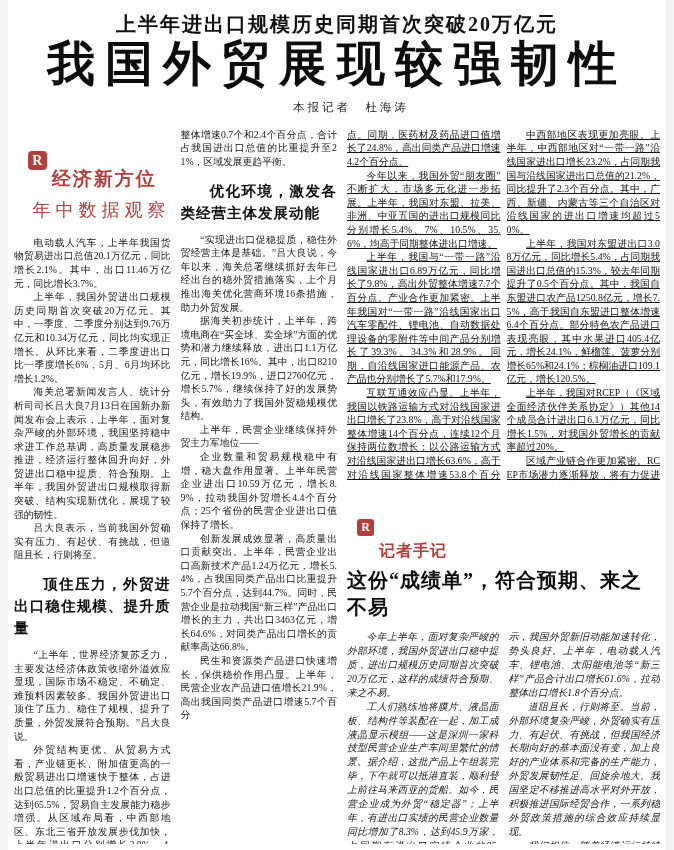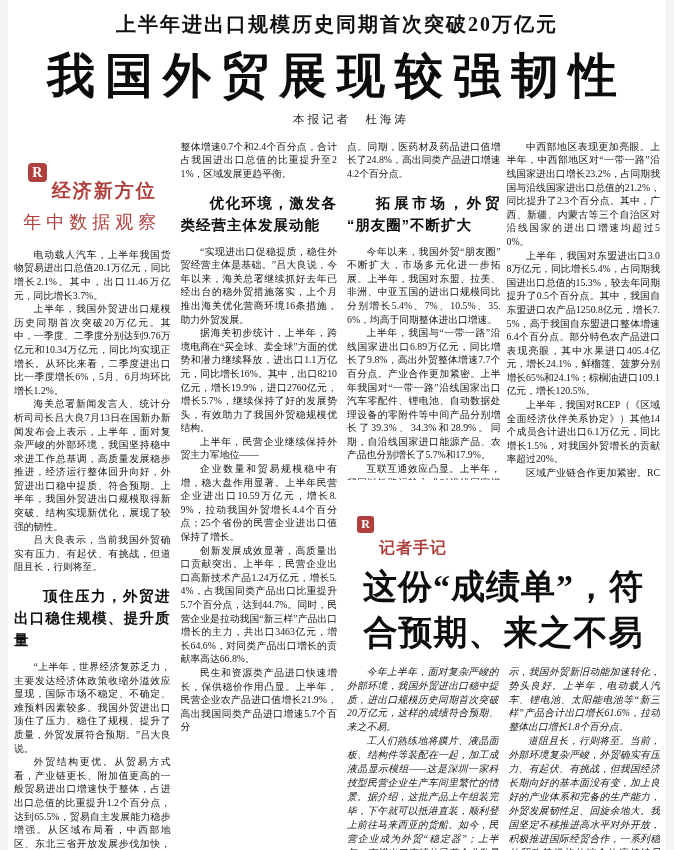--- a/index.html
+++ b/index.html
@@ -7,31 +7,31 @@
     position:relative;width:658px;height:850px;margin:0 auto;background:#ffffff;
     font-family:"Liberation Serif", serif;color:#141414;overflow:hidden;
   }
   
   .header{text-align:center;padding-top:11px;}
   .kicker{
     font-size:20px;font-weight:bold;letter-spacing:2px;
     font-family:"Liberation Serif", serif;color:#111;
   }
   .headline{
-    margin:12px 0 0 0;font-family:"Liberation Sans", sans-serif;
+    margin:0 0 0 0;font-family:"Liberation Sans", sans-serif;
     font-size:48px;font-weight:900;letter-spacing:10px;color:#0d0d0d;line-height:1.1;
   }
   .byline{margin-top:9px;font-size:11.5px;letter-spacing:3px;color:#222;padding-left:28px;}
   
   .cols{
     display:flex;gap:10px;padding:0 6px;margin-top:13px;height:716px;
   }
   .col{flex:1;min-width:0;overflow:hidden;}
   .right{flex:2;min-width:0;display:flex;flex-direction:column;overflow:hidden;}
-  .right-top{display:flex;gap:6px;height:420px;overflow:hidden;}
+  .right-top{display:flex;gap:6px;height:420px;overflow:hidden;text-decoration:underline;}
   .right-top .col{height:100%;}
   .para{
     margin:0;font-size:9.8px;line-height:13.6px;text-align:justify;
     text-indent:2em;word-break:break-all;
   }
   .para.noindent{text-indent:0;}
   .subhead{
     font-family:"Liberation Sans", sans-serif;font-weight:bold;color:#0d0d0d;
     font-size:14.5px;line-height:22px;letter-spacing:1px;
     text-align:justify;text-indent:2em;margin:11px 0 9px 0;word-break:break-all;
@@ -44,33 +44,33 @@
     width:19px;height:19px;border-radius:4px;background:var(--accent);
     color:#fff;font-family:"Liberation Serif", serif;font-weight:bold;font-size:14px;
     flex:0 0 auto;
   }
   .series-title{
     font-family:"Liberation Sans", sans-serif;font-weight:bold;
     font-size:19px;letter-spacing:2px;color:var(--accent);margin-top:36px;
   }
   .series-sub{
     margin-top:6px;font-family:"Liberation Sans", sans-serif;
-    font-size:18px;letter-spacing:5px;color:var(--accent);
+    font-size:18px;letter-spacing:5px;color:var(--accent);text-align:right;
   }
   
   .notes{margin-top:6px;overflow:hidden;}
   .notes-logo{display:flex;align-items:center;gap:5px;margin:4px 0 3px 10px;}
   .notes-logo .logo-box{width:17px;height:17px;font-size:12px;border-radius:3px;}
   .notes-label{
     font-family:"Liberation Sans", sans-serif;font-weight:bold;
     font-size:16px;letter-spacing:1px;color:var(--accent);margin-top:48px;
   }
   .notes-headline{
-    margin:5px 0 9px 0;text-align:center;font-family:"Liberation Serif", serif;
-    font-weight:900;font-size:34px;letter-spacing:1px;color:#0d0d0d;
+    margin:5px 0 9px 0;text-align:left;font-family:"Liberation Serif", serif;
+    font-weight:900;font-size:20px;letter-spacing:1px;color:#0d0d0d;
   }
   .notes-cols{display:flex;gap:10px;}
   .ncol{flex:1;min-width:0;overflow:hidden;}
   .ncol .para{font-style:italic;line-height:13.9px;}
 </style>
 </head>
 <body>
 
 <div class="page">
 
@@ -107,21 +107,20 @@
       <p class="para">上半年，民营企业继续保持外贸主力军地位——</p>
       <p class="para">企业数量和贸易规模稳中有增，稳大盘作用显著。上半年民营企业进出口10.59万亿元，增长8.9%，拉动我国外贸增长4.4个百分点；25个省份的民营企业进出口值保持了增长。</p>
       <p class="para">创新发展成效显著，高质量出口贡献突出。上半年，民营企业出口高新技术产品1.24万亿元，增长5.4%，占我国同类产品出口比重提升5.7个百分点，达到44.7%。同时，民营企业是拉动我国“新三样”产品出口增长的主力，共出口3463亿元，增长64.6%，对同类产品出口增长的贡献率高达66.8%。</p>
       <p class="para">民生和资源类产品进口快速增长，保供稳价作用凸显。上半年，民营企业农产品进口值增长21.9%，高出我国同类产品进口增速5.7个百分</p>
     </div>
 
     <div class="right">
       <div class="right-top">
         <div class="col">
           <p class="para noindent">点。同期，医药材及药品进口值增长了24.8%，高出同类产品进口增速4.2个百分点。</p>
-          <h3 class="subhead">拓展市场，外贸“朋友圈”不断扩大</h3>
           <p class="para">今年以来，我国外贸“朋友圈”不断扩大，市场多元化进一步拓展。上半年，我国对东盟、拉美、非洲、中亚五国的进出口规模同比分别增长5.4%、7%、10.5%、35.6%，均高于同期整体进出口增速。</p>
           <p class="para">上半年，我国与“一带一路”沿线国家进出口6.89万亿元，同比增长了9.8%，高出外贸整体增速7.7个百分点。产业合作更加紧密。上半年我国对“一带一路”沿线国家出口汽车零配件、锂电池、自动数据处理设备的零附件等中间产品分别增长了39.3%、34.3%和28.9%。同期，自沿线国家进口能源产品、农产品也分别增长了5.7%和17.9%。</p>
           <p class="para">互联互通效应凸显。上半年，我国以铁路运输方式对沿线国家进出口增长了23.8%，高于对沿线国家整体增速14个百分点，连续12个月保持两位数增长；以公路运输方式对沿线国家进出口增长63.6%，高于对沿线国家整体增速53.8个百分点，连续5个月增速超过30%。</p>
         </div>
         <div class="col">
           <p class="para">中西部地区表现更加亮眼。上半年，中西部地区对“一带一路”沿线国家进出口增长23.2%，占同期我国与沿线国家进出口总值的21.2%，同比提升了2.3个百分点。其中，广西、新疆、内蒙古等三个自治区对沿线国家的进出口增速均超过50%。</p>
           <p class="para">上半年，我国对东盟进出口3.08万亿元，同比增长5.4%，占同期我国进出口总值的15.3%，较去年同期提升了0.5个百分点。其中，我国自东盟进口农产品1250.8亿元，增长7.5%，高于我国自东盟进口整体增速6.4个百分点。部分特色农产品进口表现亮眼，其中水果进口405.4亿元，增长24.1%，鲜榴莲、菠萝分别增长65%和24.1%；棕榈油进口109.1亿元，增长120.5%。</p>
           <p class="para">上半年，我国对RCEP（《区域全面经济伙伴关系协定》）其他14个成员合计进出口6.1万亿元，同比增长1.5%，对我国外贸增长的贡献率超过20%。</p>
           <p class="para">区域产业链合作更加紧密。RCEP市场潜力逐渐释放，将有力促进区域内生产要素的自由流动，逐步形成更加繁荣的区域一体化大市场，为企业拓展国际产业合作、经贸交流开辟新空间。上半年，我国对RCEP其他成员出口中间产品1.72万亿元，占我国对RCEP其他成员出口值的一半以上，达到54.4%。</p>
         </div>

